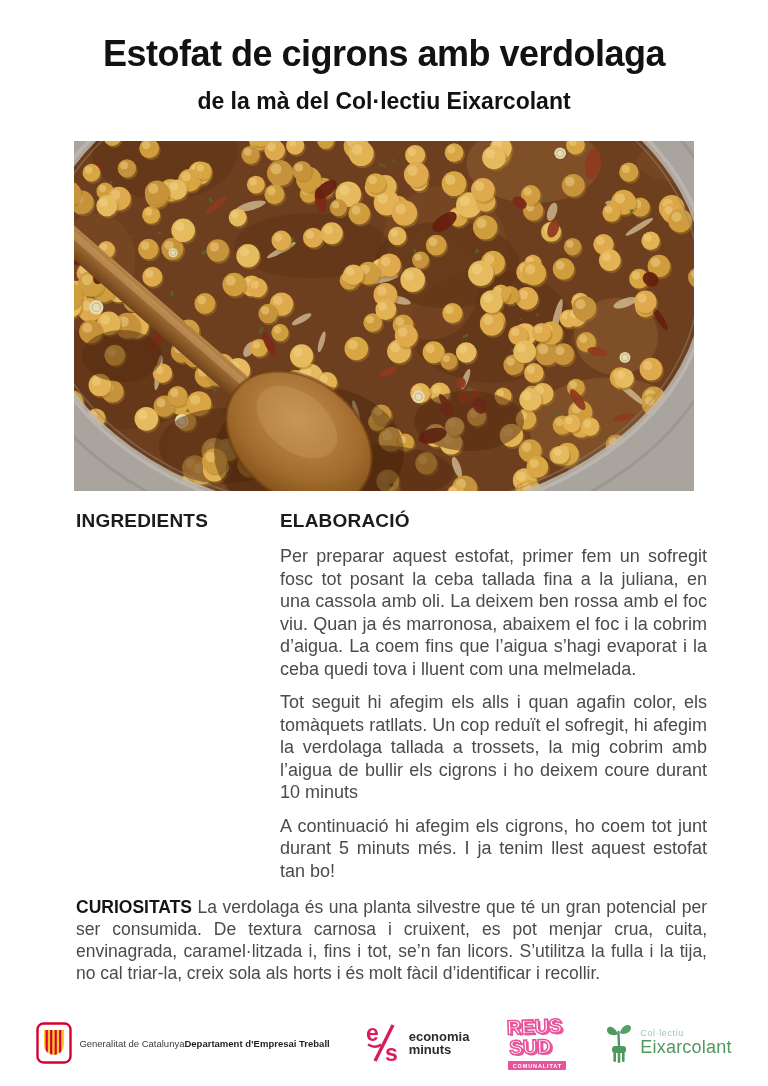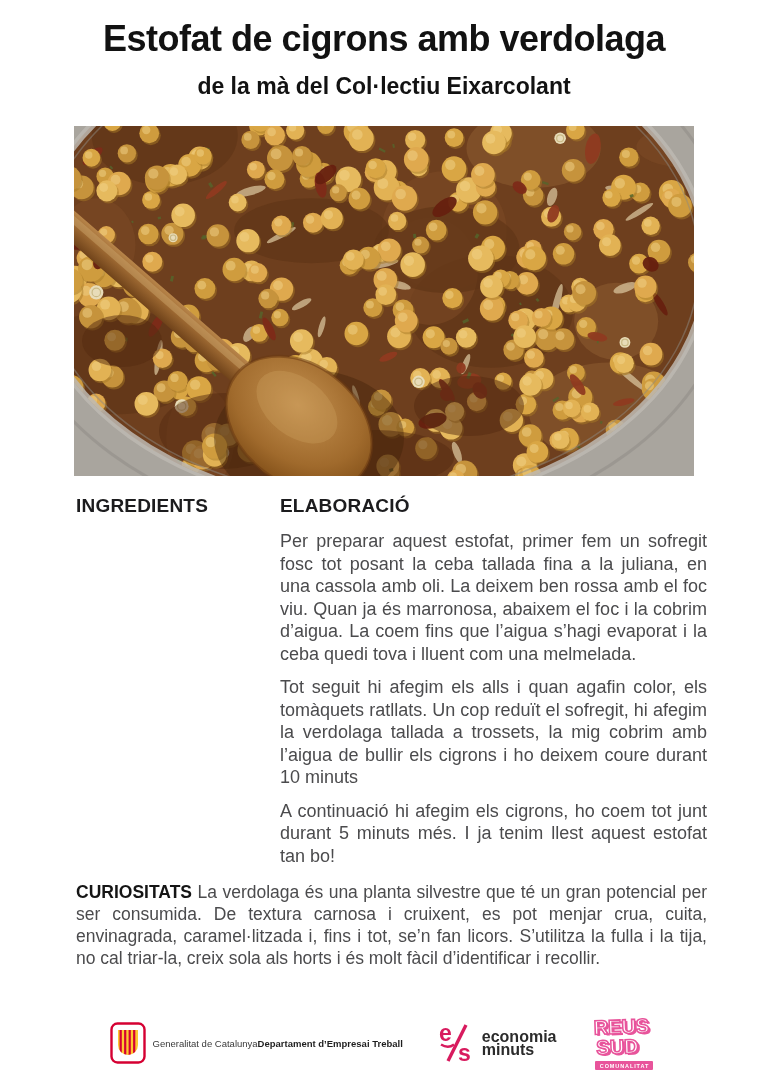--- a/index.html
+++ b/index.html
@@ -1,21 +1,21 @@
 <!DOCTYPE html>
 <html><head>
 <meta charset="utf-8">
 <style>
   * { box-sizing: border-box; margin: 0; padding: 0; }
   html,body { background:#fff; }
   .page {
     width: 768px; height: 1086px; background: #ffffff; overflow: hidden;
     font-family: "Liberation Sans", sans-serif; color: #4b4b4d; position: relative;
   }
-  .header { text-align: center; padding-top: 18px; }
+  .header { text-align: center; padding-top: 33px; }
   .title { font-size: 36px; font-weight: 700; letter-spacing: -0.5px; color: #121212; }
   .subtitle { font-size: 23px; font-weight: 700; color: #121212; margin-top: 13px; }
   .photo { width: 620px; height: 350px; margin: 26px auto 0 auto; overflow: hidden; }
   .photo svg { display: block; width: 620px; height: 350px; }
   .columns {
     display: grid; grid-template-columns: 188px 1fr; column-gap: 16px;
     padding: 19px 61px 0 76px;
   }
   .sec-heading { font-size: 19px; font-weight: 700; color: #1c1c1e; letter-spacing: 0.2px; margin-bottom: 13px; }
   .ingredients ul { list-style: none; }
@@ -26,21 +26,21 @@
     text-align: justify; color: #4b4b4d;
   }
   .curiosities strong { color: #151515; font-weight: 700; }
   .footer {
     position: absolute; left: 0; right: 0; bottom: 12px; height: 62px;
     display: flex; justify-content: center; align-items: center; gap: 34px;
   }
   .logo { display: flex; align-items: center; gap: 7px; }
   .gencat-text { display: flex; flex-direction: row; font-size: 9.5px; line-height: 11px; color: #3a3a3a; }
   .gencat-text strong { color: #1f1f1f; }
-  .esocial-text { display: flex; flex-direction: column; font-size: 16px; line-height: 13px; font-weight: 700; color: #2b2b2b; }
+  .esocial-text { display: flex; flex-direction: column; font-size: 13px; line-height: 13px; font-weight: 700; color: #2b2b2b; }
   .reussud { flex-direction: column; gap: 2px; align-items: center; }
   .reus-badge {
     min-width: 58px; padding: 2px 4px 1px 4px; text-align: center;
     font-size: 5.5px; font-weight: 700; letter-spacing: 0.9px;
     color: #ffffff; border-radius: 1px;
   }
   .eixar-text { display: flex; flex-direction: column; line-height: 1.05; }
   .eixar-top { font-size: 9px; letter-spacing: 0.6px; }
   .eixar-main { font-size: 18px; letter-spacing: 0.2px; }
 </style>
@@ -1043,15 +1043,30 @@
         <g transform="rotate(-2 34 20)">
           <text x="6" y="18" font-family="Liberation Sans, sans-serif" font-size="20" font-weight="700" fill="#e8549b">REUS</text>
           <text x="8" y="38" font-family="Liberation Sans, sans-serif" font-size="20" font-weight="700" fill="#e8549b">SUD</text>
           <text x="4" y="16.5" font-family="Liberation Sans, sans-serif" font-size="20" font-weight="700" fill="#ffffff" stroke="#e8549b" stroke-width="1.6">REUS</text>
           <text x="6" y="36.5" font-family="Liberation Sans, sans-serif" font-size="20" font-weight="700" fill="#ffffff" stroke="#e8549b" stroke-width="1.6">SUD</text>
         </g>
       </svg>
       <div class="reus-badge" style="background:#e8549b">COMUNALITAT</div>
     </div>
 
+    <div class="logo">
+      <svg width="28" height="42" viewBox="0 0 28 42">
+        <path d="M13,12 C9,3 2,3 2,8 C2,13 9,14.5 13,12 Z" fill="#4e9960"></path>
+        <path d="M15,11 C17,2 26,1 26,6 C26,11 18,13.5 15,11 Z" fill="#57a06b"></path>
+        <path d="M14,25 C14,19 13.5,15 13.5,10" stroke="#4e9960" stroke-width="2.4" fill="none" stroke-linecap="round"></path>
+        <rect x="7" y="24" width="14" height="7" rx="3" fill="#4e9960"></rect>
+        <rect x="8.4" y="29" width="2.6" height="11" rx="1.3" fill="#4e9960"></rect>
+        <rect x="12.7" y="29" width="2.6" height="12" rx="1.3" fill="#4e9960"></rect>
+        <rect x="17" y="29" width="2.6" height="11" rx="1.3" fill="#4e9960"></rect>
+      </svg>
+      <div class="eixar-text">
+        <span class="eixar-top" style="color:#9cc7a9">Col·lectiu</span>
+        <span class="eixar-main" style="color:#4e9960">Eixarcolant</span>
+      </div>
+    </div>
 
   </footer>
 </div>
 
 </body></html>

